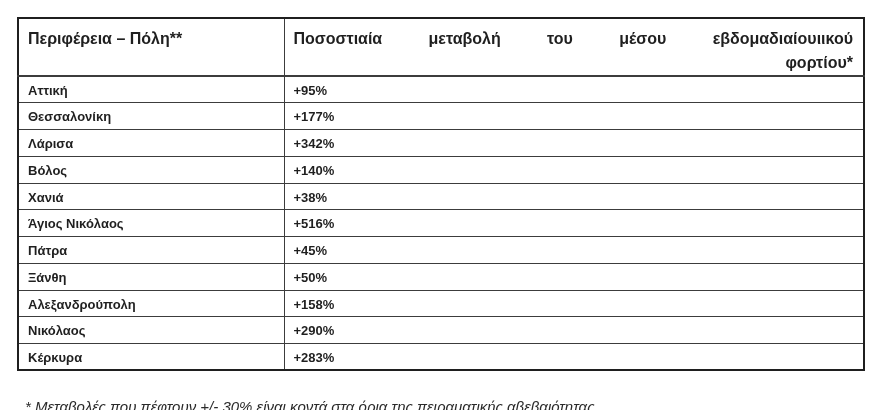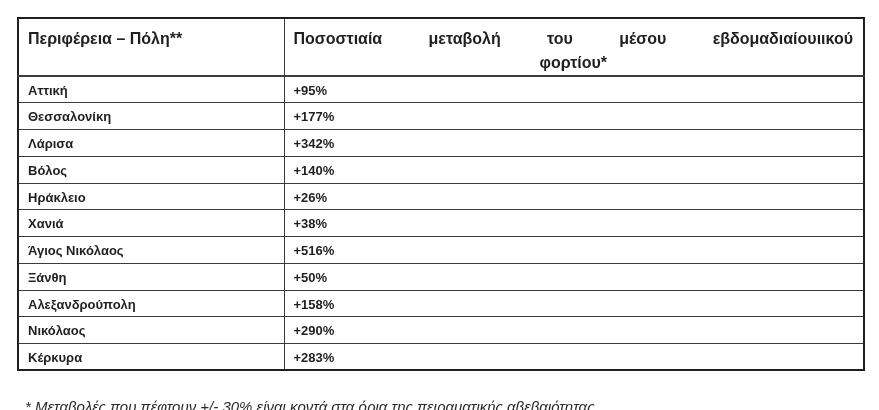--- a/index.html
+++ b/index.html
@@ -55,21 +55,21 @@
   tbody td {
     height: 26.75px;
     line-height: 23px;
   }
   .hdr-line1 {
     text-align: justify;
     text-align-last: justify;
     white-space: normal;
   }
   .hdr-line2 {
-    text-align: center;
+    text-align: right;
     white-space: normal;
   }
   .footnote {
     position: absolute;
     left: 25px;
     top: 398px;
     width: 830px;
     font-style: italic;
     font-weight: normal;
     font-size: 15px;
@@ -108,30 +108,30 @@
         </tr>
         <tr>
           <td>Λάρισα</td>
           <td>+342%</td>
         </tr>
         <tr>
           <td>Βόλος</td>
           <td>+140%</td>
         </tr>
         <tr>
-          <td>Ηράκλειο</td>
-          <td>+26%</td>
-        </tr>
-        <tr>
           <td>Χανιά</td>
           <td>+38%</td>
         </tr>
         <tr>
           <td>Άγιος Νικόλαος</td>
           <td>+516%</td>
+        </tr>
+        <tr>
+          <td>Πάτρα</td>
+          <td>+45%</td>
         </tr>
         <tr>
           <td>Ξάνθη</td>
           <td>+50%</td>
         </tr>
         <tr>
           <td>Αλεξανδρούπολη</td>
           <td>+158%</td>
         </tr>
         <tr>

